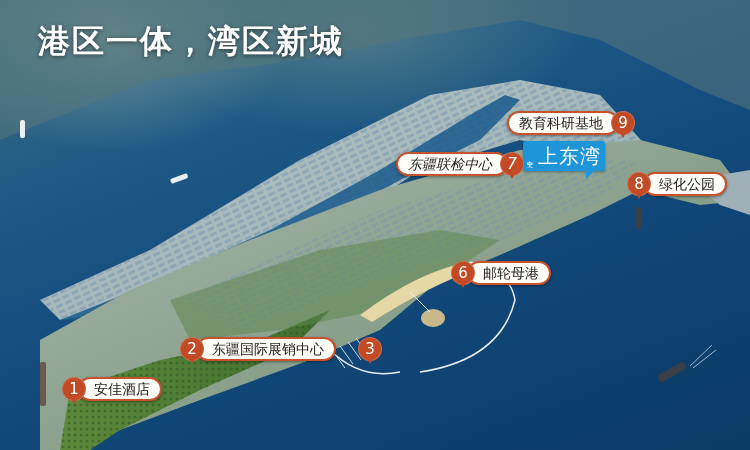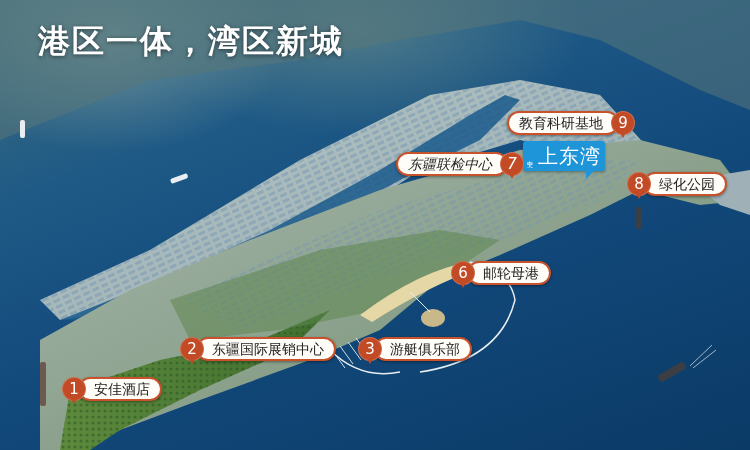--- a/index.html
+++ b/index.html
@@ -108,21 +108,20 @@
     <span class="lbl">安佳酒店</span>
   </div>
 
   <div class="poi pin-left" style="left:180px;top:336px;">
     <span class="pin">2</span>
     <span class="lbl">东疆国际展销中心</span>
   </div>
 
   <div class="poi pin-left" style="left:358px;top:336px;">
     <span class="pin">3</span>
-    <span class="lbl">游艇俱乐部</span>
   </div>
 
 
 
   <div class="poi pin-left" style="left:451px;top:260px;">
     <span class="pin">6</span>
     <span class="lbl">邮轮母港</span>
   </div>
 
   <div class="poi pin-right" style="left:396px;top:151px;font-style:italic;">

